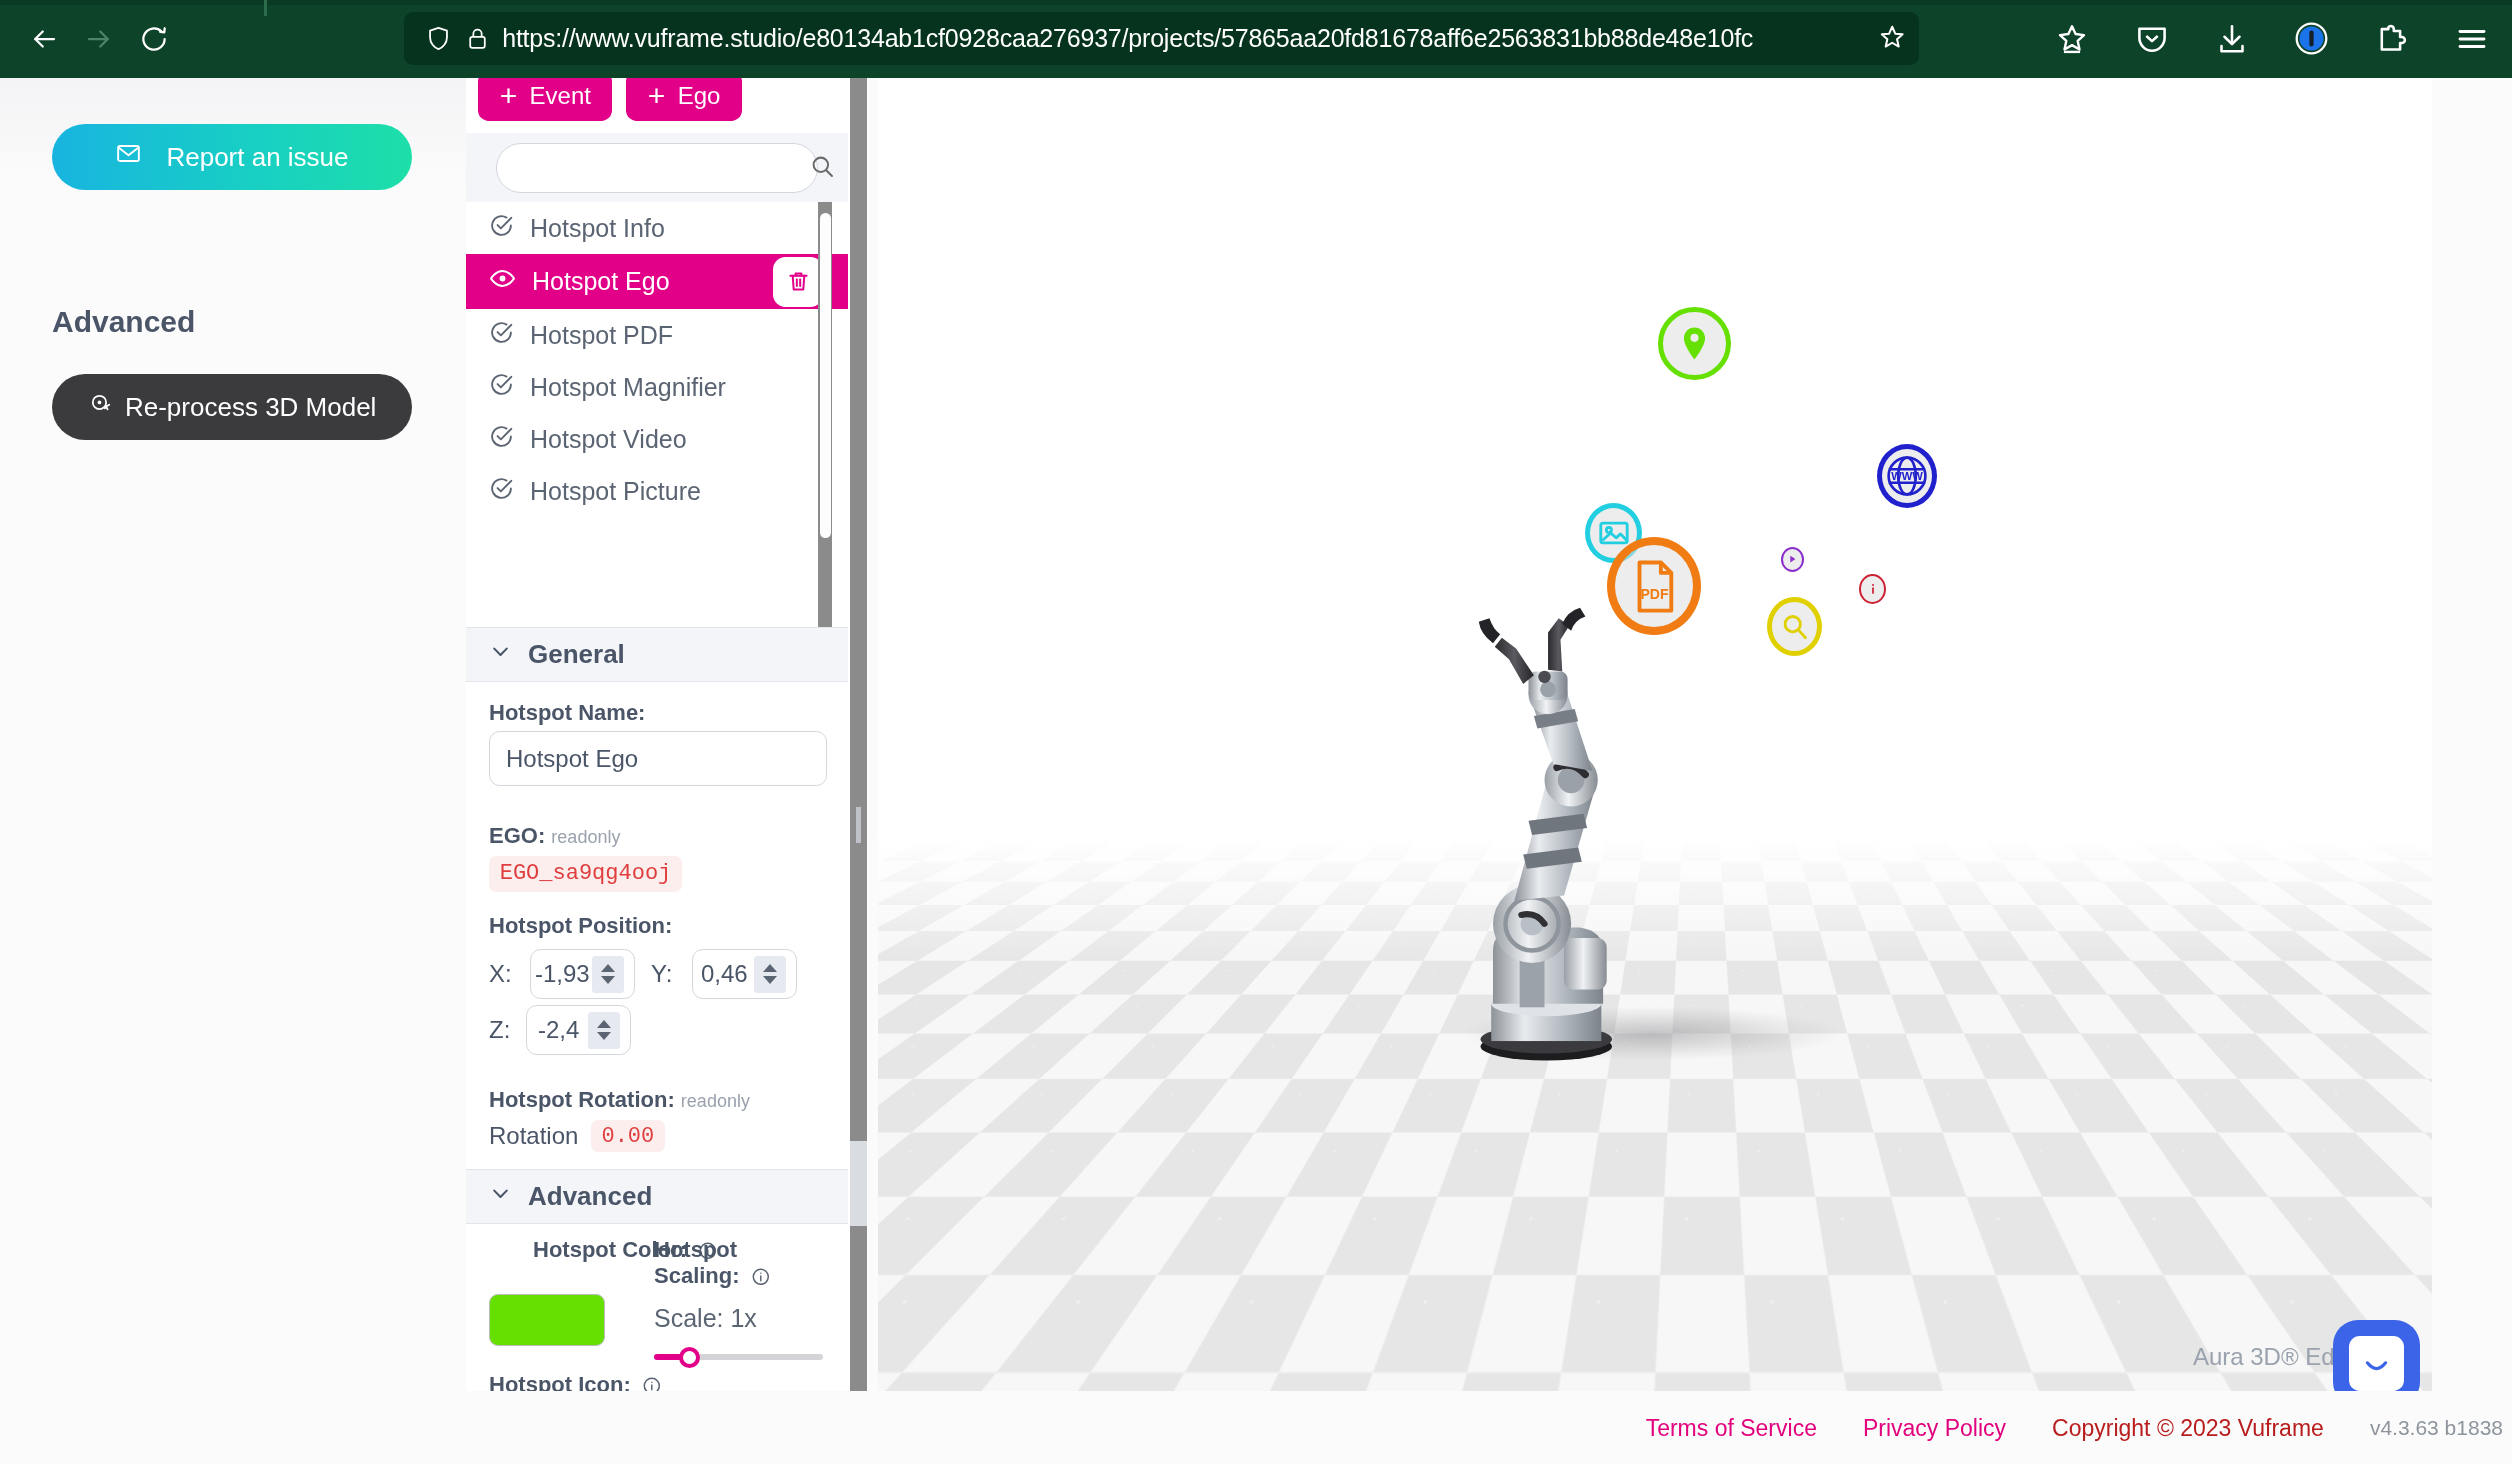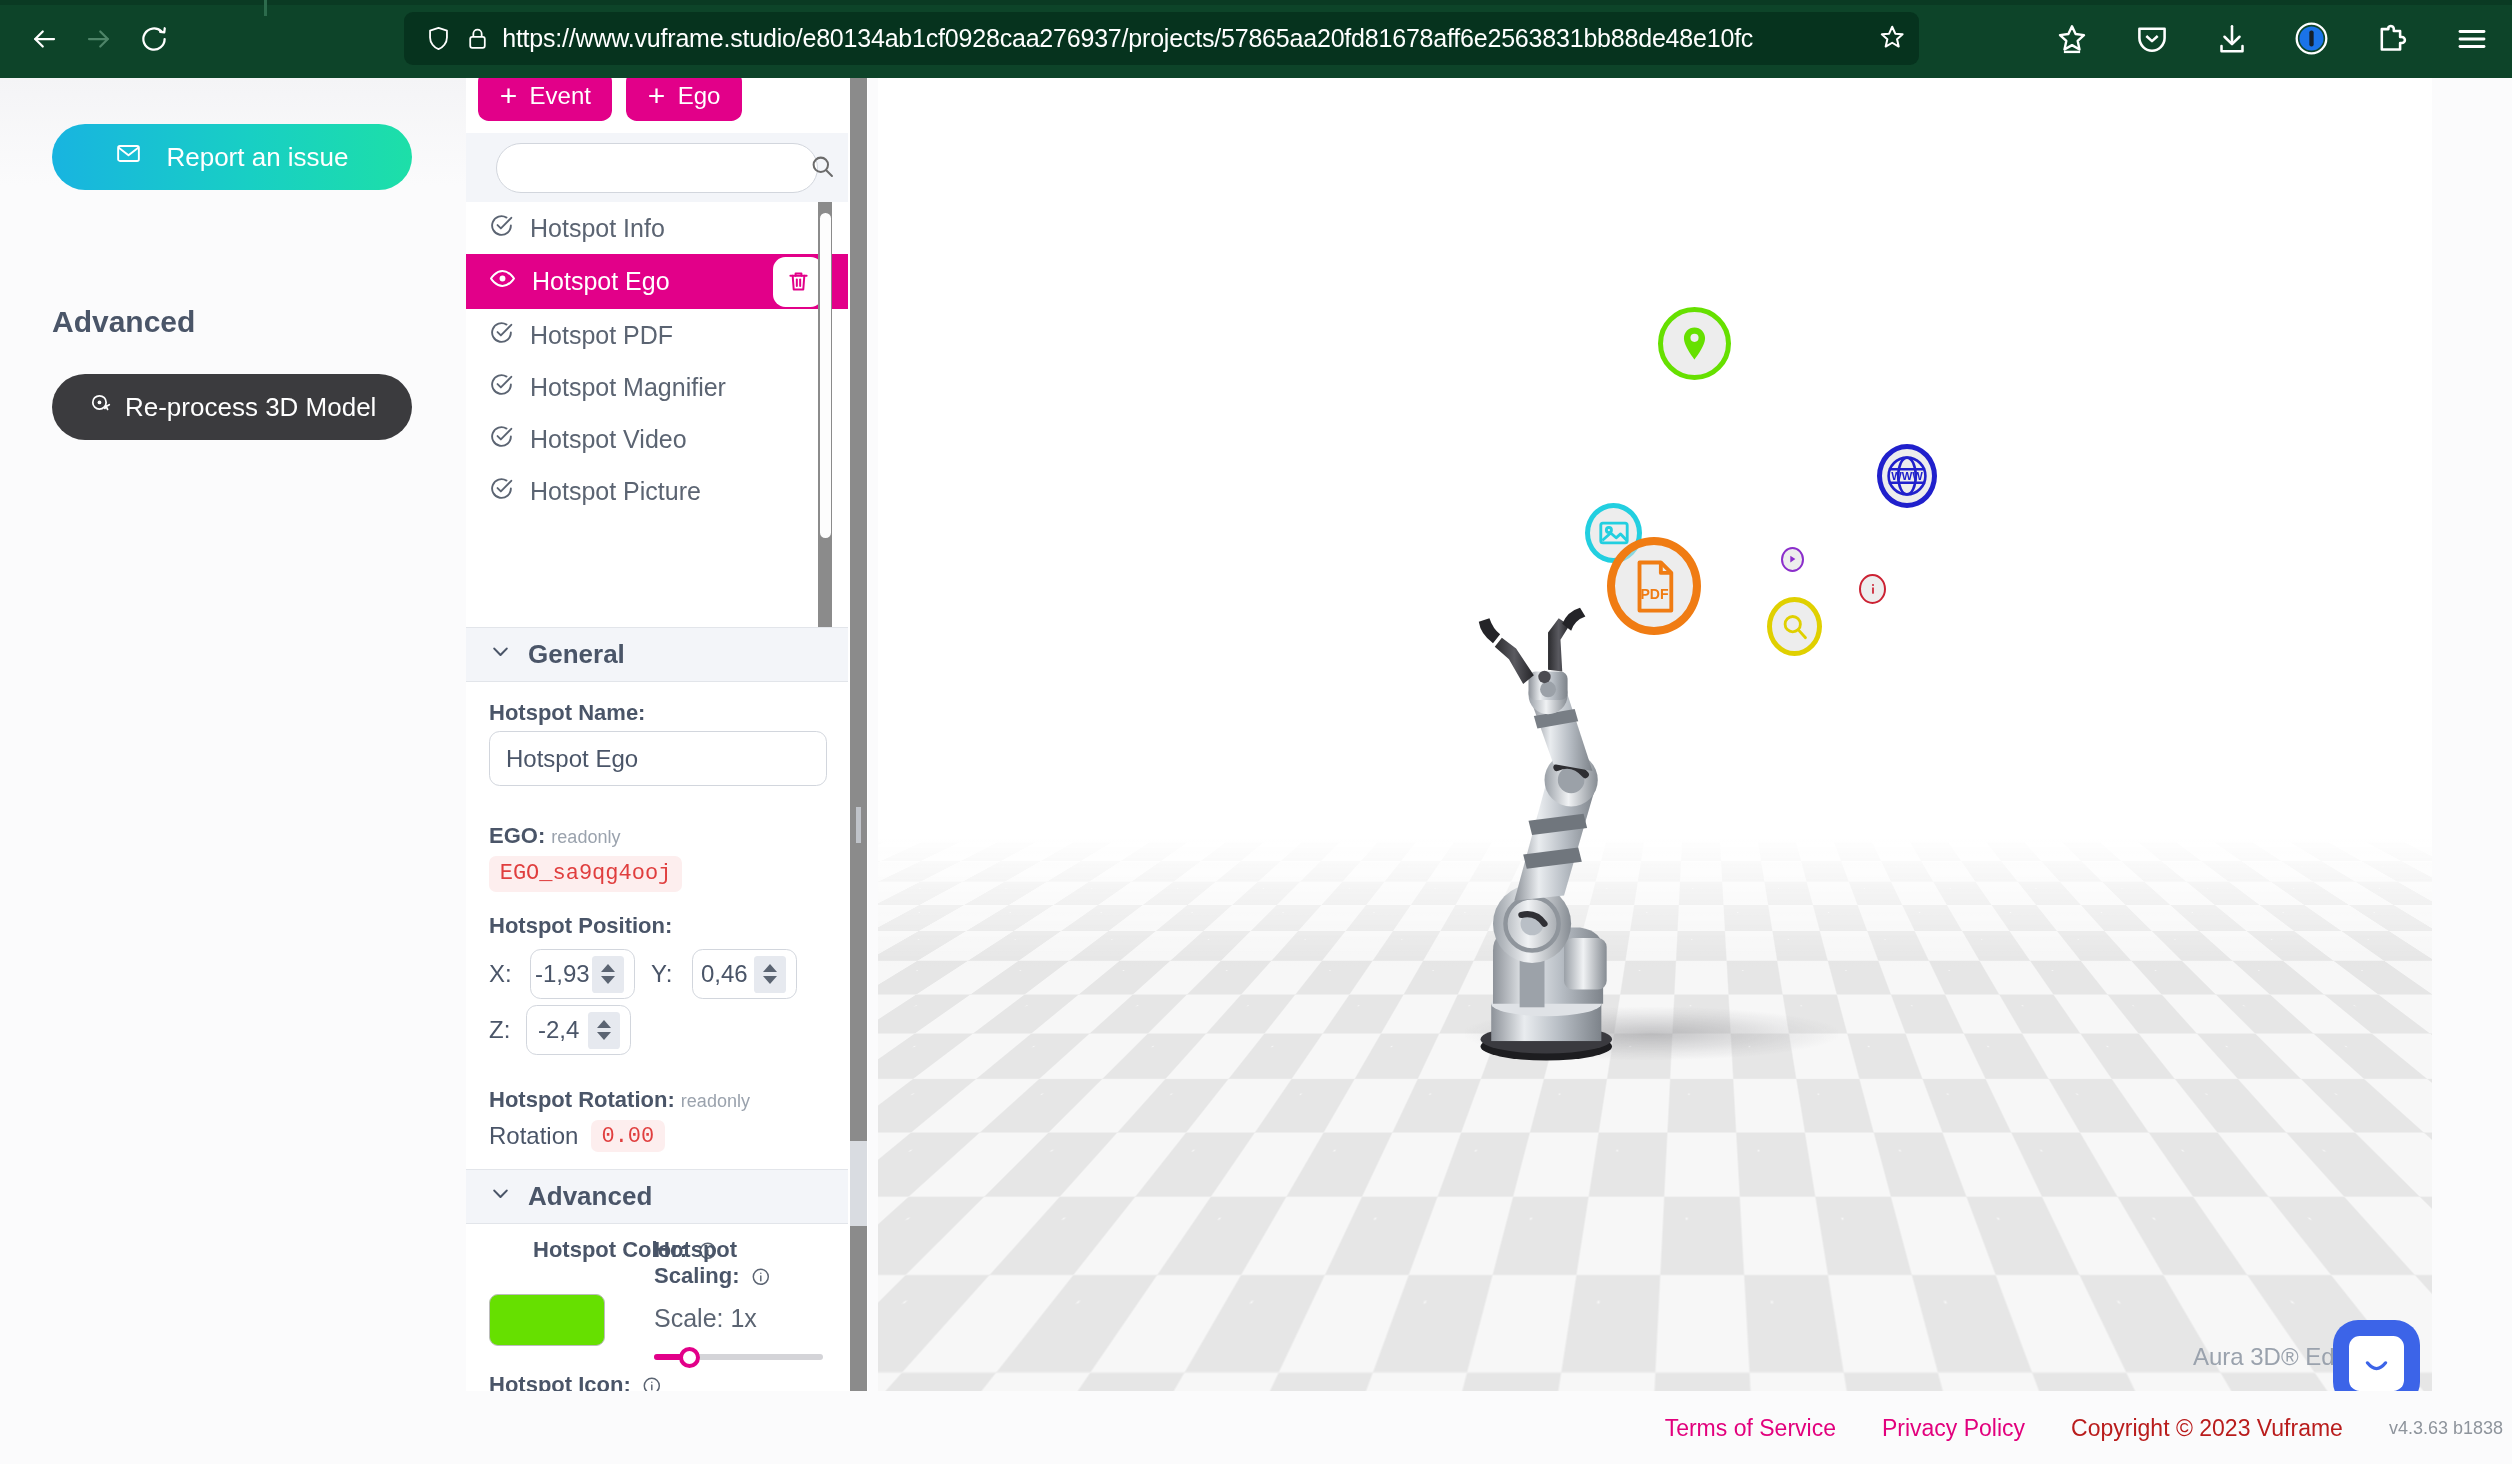--- a/index.html
+++ b/index.html
@@ -265,21 +265,21 @@
     display:flex; align-items:center; justify-content:center; }
 
   
   #footer {
     position: absolute; left: 0; top: 1313px; width: 2512px; height: 74px;
     background: #fbfbfc; display: flex; align-items: center; justify-content: flex-end;
     padding-right: 9px; gap: 46px; font-size: 23px;
   }
   .footer-link { color: #e2007d; cursor: pointer; text-decoration: none; white-space:nowrap;}
   .footer-text { color: #b91c1c; white-space:nowrap;}
-  .footer-version { color: #8e949c; font-size: 18px; white-space:nowrap;}
+  .footer-version { color: #8e949c; font-size: 21px; white-space:nowrap;}
 </style>
 </head>
 <body>
 
 <div id="browser-chrome">
   <div id="chrome-topline"></div>
   <div id="chrome-tabstrip-seam"></div>
 
   <div class="nav-btn" id="nav-back">
     <svg width="30" height="30" viewBox="0 0 24 24" fill="none" stroke="#ffffff" stroke-width="1.8" stroke-linecap="round" stroke-linejoin="round">

